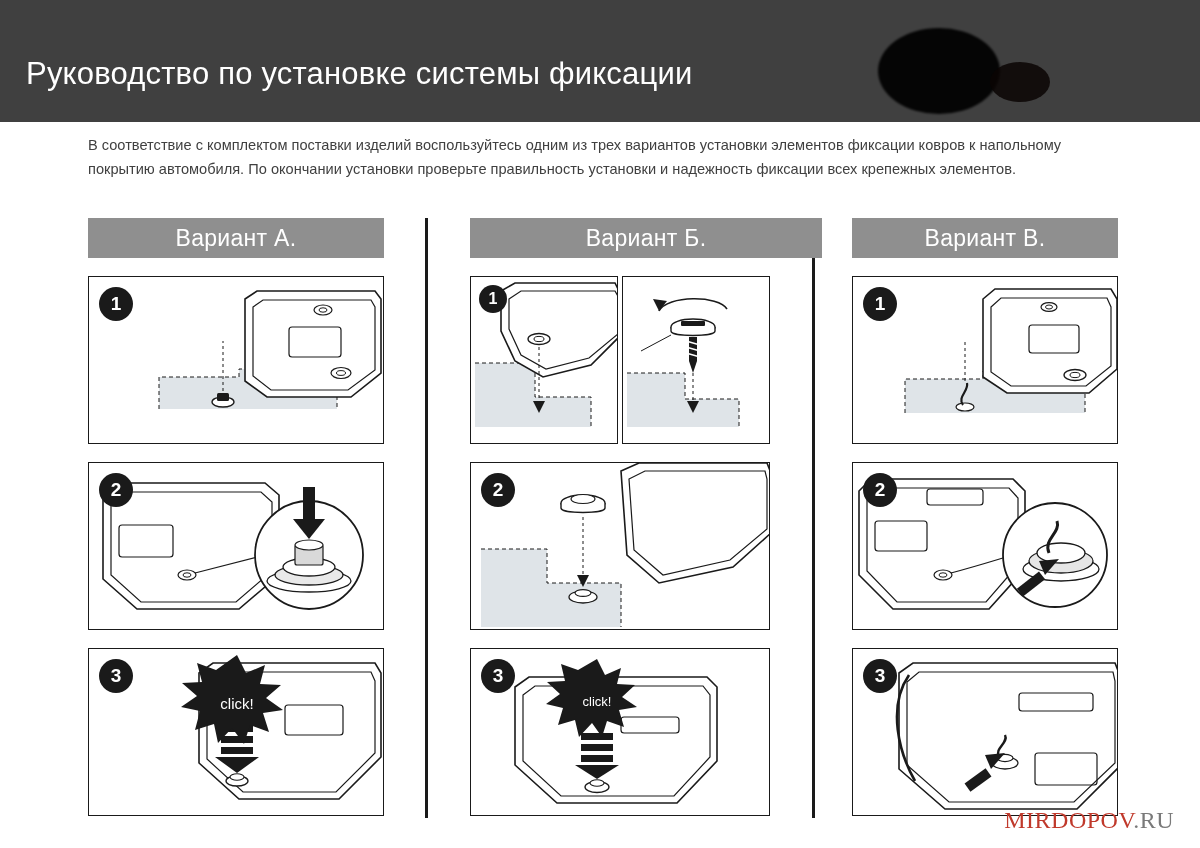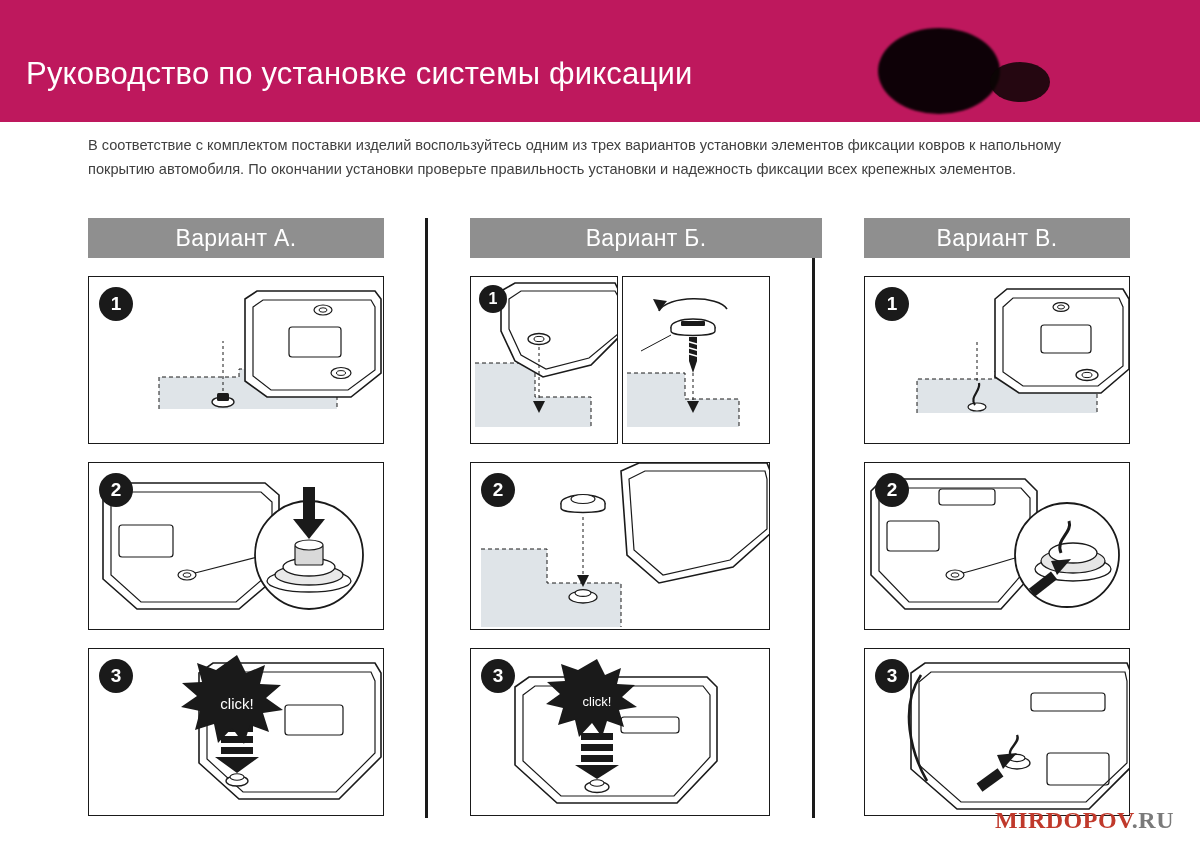--- a/index.html
+++ b/index.html
@@ -21,21 +21,21 @@
     height: 848px;
     background: #ffffff;
   }
 
   
   .header {
     position: absolute;
     left: 0; top: 0;
     width: 1200px;
     height: 122px;
-    background: #be185d;
+    background: #404040;
     overflow: hidden;
   }
   .header .title {
     position: absolute;
     left: 26px;
     top: 56px;
     font-size: 31px;
     color: #ffffff;
     letter-spacing: 0.2px;
     white-space: nowrap;
@@ -80,21 +80,21 @@
     top: 218px;
     width: 1200px;
     height: 600px;
   }
   .col {
     position: absolute;
     top: 0;
   }
   .col-a { left: 88px; width: 296px; }
   .col-b { left: 470px; width: 352px; }
-  .col-c { left: 852px; width: 266px; margin-left: 12px; }
+  .col-c { left: 852px; width: 266px; }
 
   .col-head {
     height: 40px;
     background: #8f8f8f;
     color: #ffffff;
     font-size: 23px;
     display: flex;
     align-items: center;
     justify-content: center;
     letter-spacing: 0.3px;
@@ -149,21 +149,21 @@
 
   .svgwrap { position: absolute; left: 0; top: 0; width: 100%; height: 100%; text-align: right; }
   svg { display: block; }
 
   
   .watermark {
     position: absolute;
     right: 26px;
     bottom: 14px;
     font-size: 24px;
-    font-weight: bold;
+    font-weight: normal;
     font-family: "Liberation Serif", serif;
     color: #c0392b;
     letter-spacing: 0.5px;
   }
   .watermark .tld { color: #7a7a7a; }
 </style>
 </head>
 <body>
 
 <div class="page">

